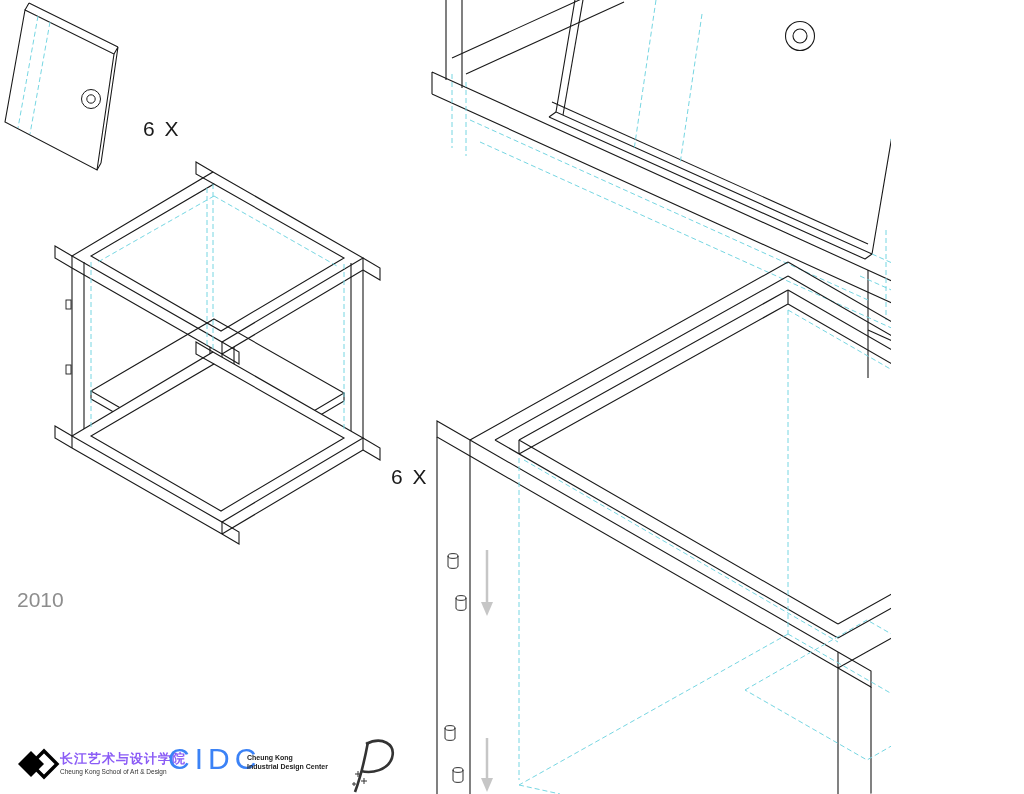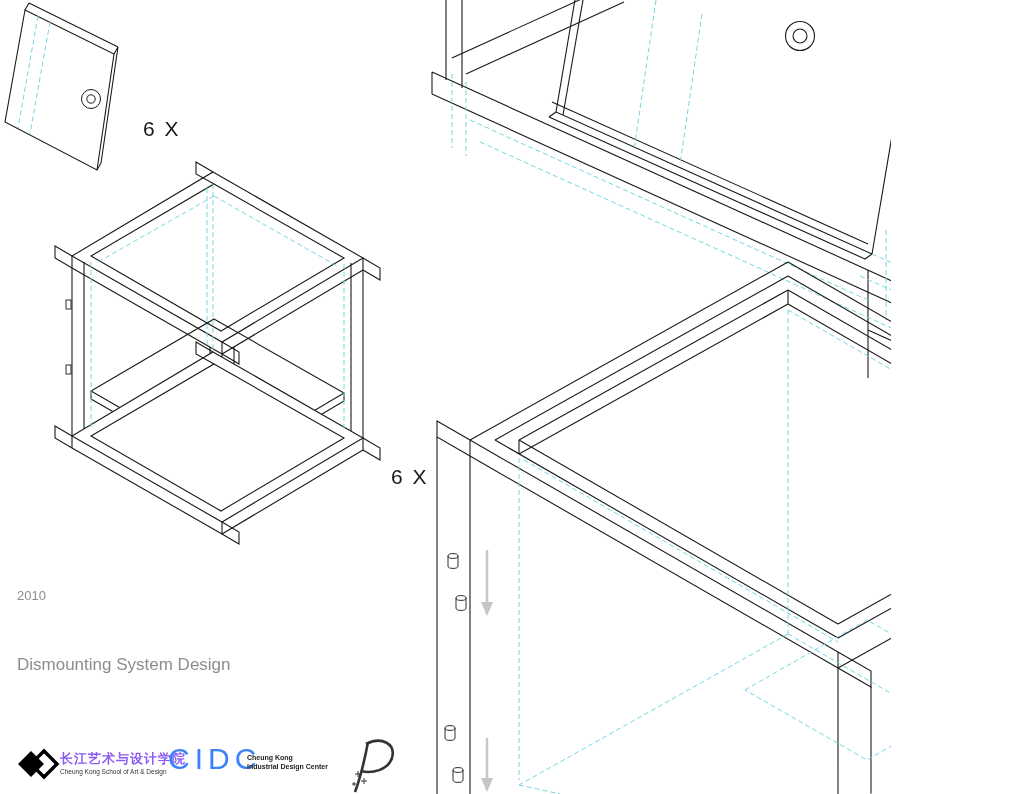--- a/index.html
+++ b/index.html
@@ -8,21 +8,21 @@
     --gray-text:#8d8d8d;
     --arrow:#c6c6c6;
   }
   html,body{margin:0;padding:0;background:#fff;}
   .page{position:relative;width:891px;height:794px;background:#fff;overflow:hidden;
         font-family:"Liberation Sans",sans-serif;border-radius:24px;}
   .drawing{position:absolute;left:0;top:0;}
   .qty-label{position:absolute;color:#1a1a1a;font-size:21px;letter-spacing:2px;}
   #qty-panel{left:143px;top:117px;}
   #qty-frame{left:391px;top:465px;}
-  .year-label{position:absolute;left:17px;top:588px;font-size:13px;color:var(--gray-text);}
+  .year-label{position:absolute;left:17px;top:588px;font-size:21px;color:var(--gray-text);}
   .title-label{position:absolute;left:17px;top:655px;font-size:17px;color:var(--gray-text);}
   .footer-logos{position:absolute;left:0;top:736px;width:430px;height:58px;}
   .ck-mark{position:absolute;left:14px;top:8px;}
   .school-text{position:absolute;left:60px;top:16px;line-height:1.1;}
   .school-cn{font-weight:bold;font-size:13px;color:#8b5cf6;letter-spacing:1px;}
   .school-en{font-size:6.5px;color:#333;margin-top:2px;}
   .cidc-wordmark{position:absolute;left:168px;top:6px;font-size:30px;color:#3b82f6;
         letter-spacing:5px;font-weight:400;}
   .cidc-text{position:absolute;left:247px;top:18px;line-height:1.25;}
   .cidc-line{font-size:7px;font-weight:bold;color:#222;}
@@ -170,21 +170,20 @@
         <path d="M 788,310 L 1024,446"></path>
         <path d="M 524,460 L 838,642"></path>
       </g>
     </g>
   </svg>
 
   <div class="qty-label" id="qty-panel">6 X</div>
   <div class="qty-label" id="qty-frame">6 X</div>
 
   <div class="year-label">2010</div>
-  <div class="title-label">Dismounting System Design</div>
 
   <div class="footer-logos">
 
     <svg class="ck-mark" width="46" height="40" viewBox="0 0 46 40">
       <path d="M4,20 L17,7 L30,20 L17,33 Z" fill="#000"></path>
       <path d="M17,20 L30,7 L43,20 L30,33 Z" fill="none" stroke="#000" stroke-width="3.4"></path>
     </svg>
 
     <div class="school-text">
       <div class="school-cn">长江艺术与设计学院</div>

